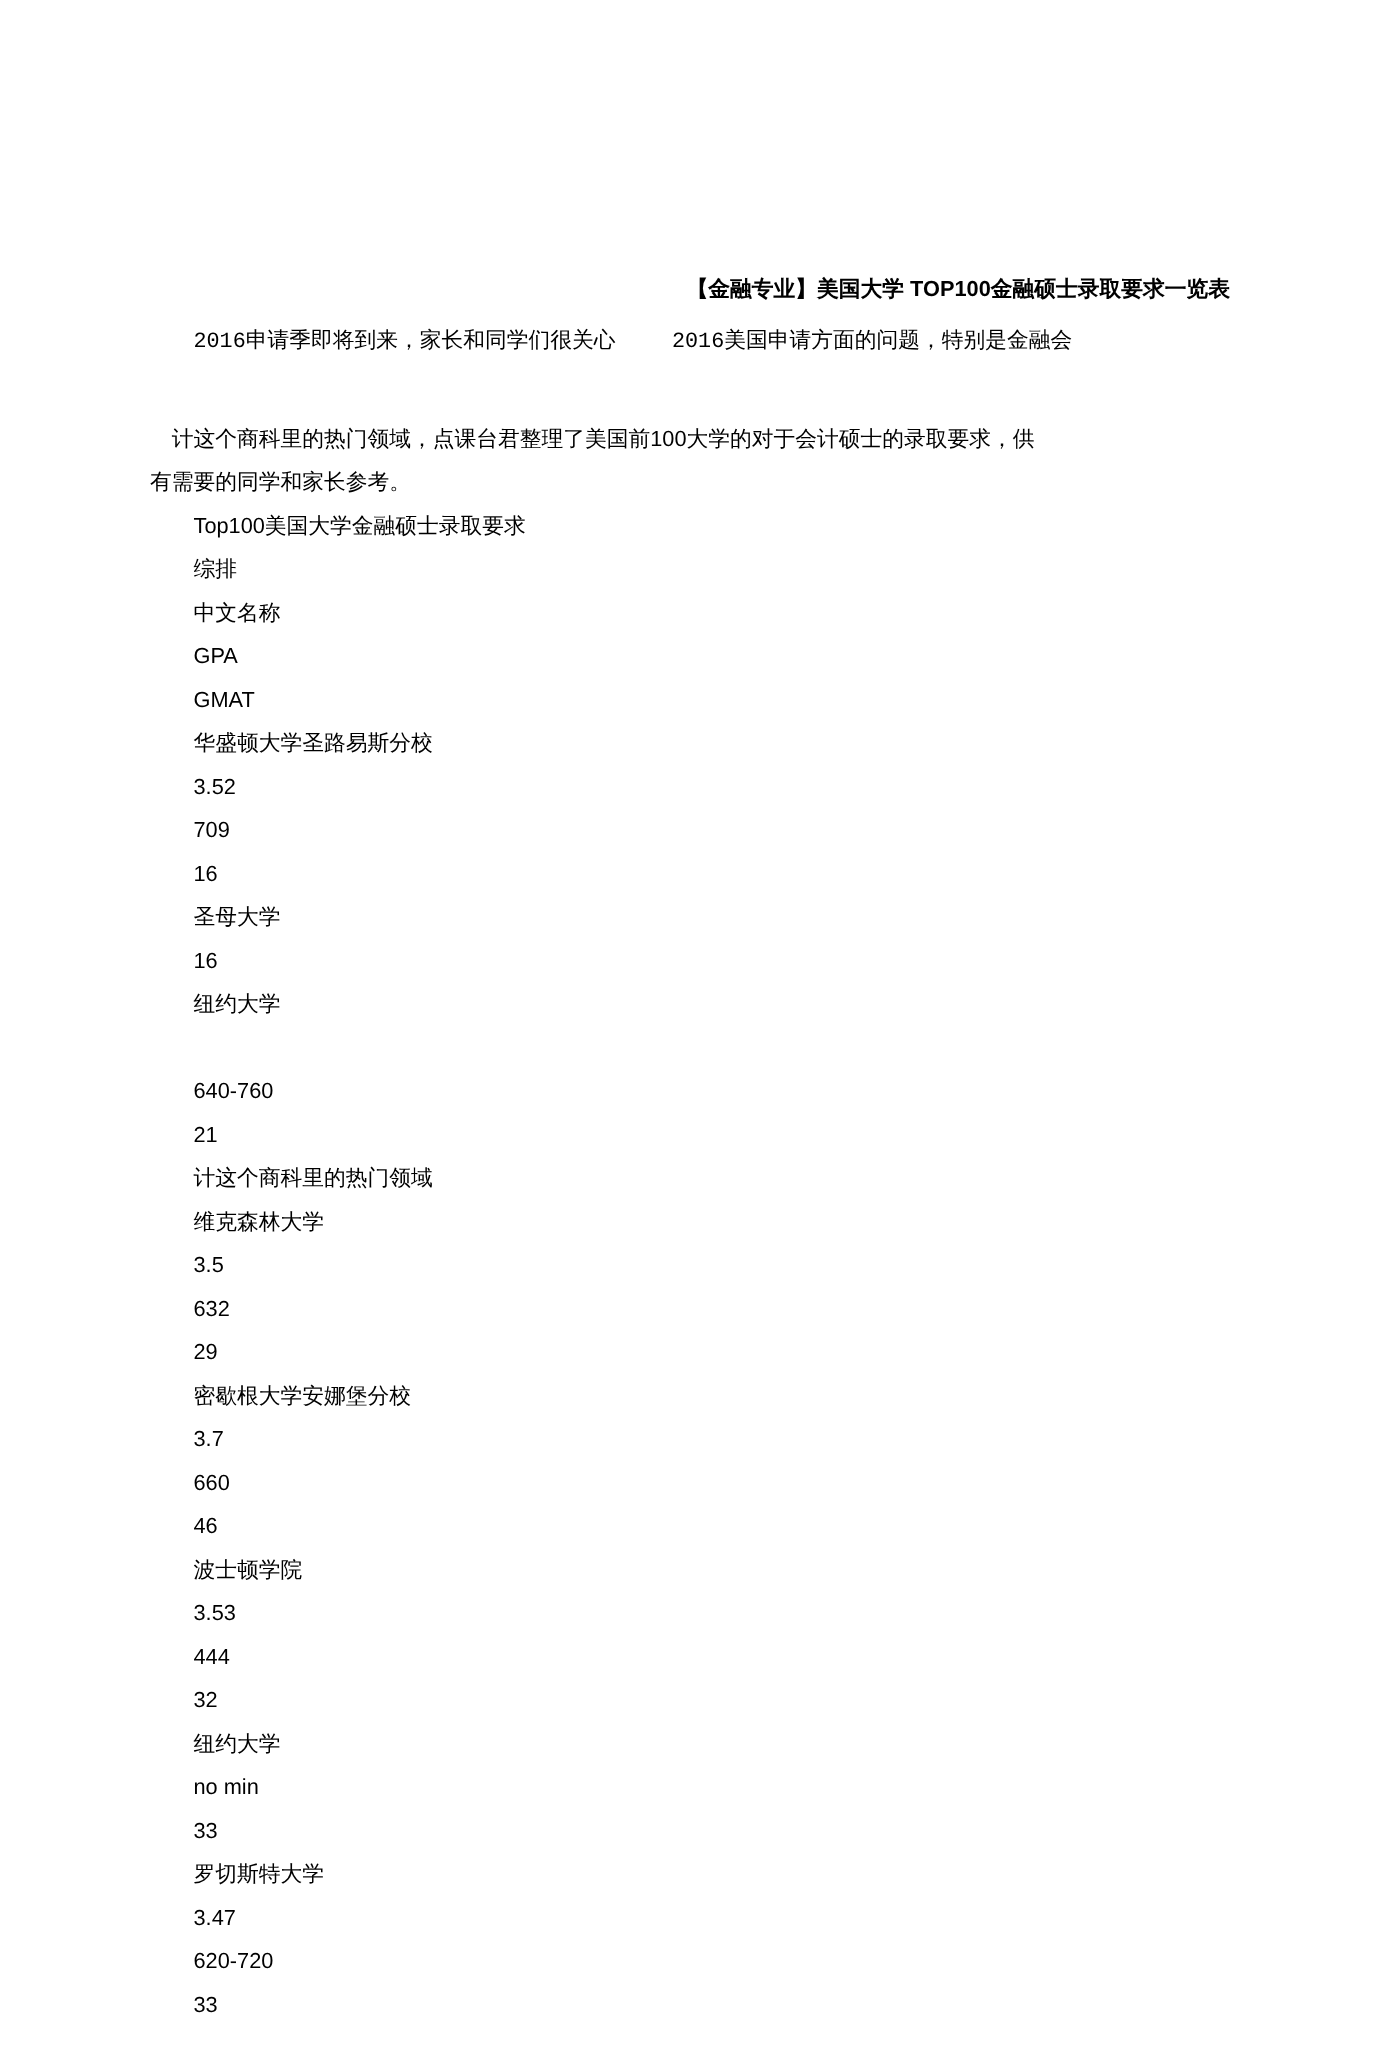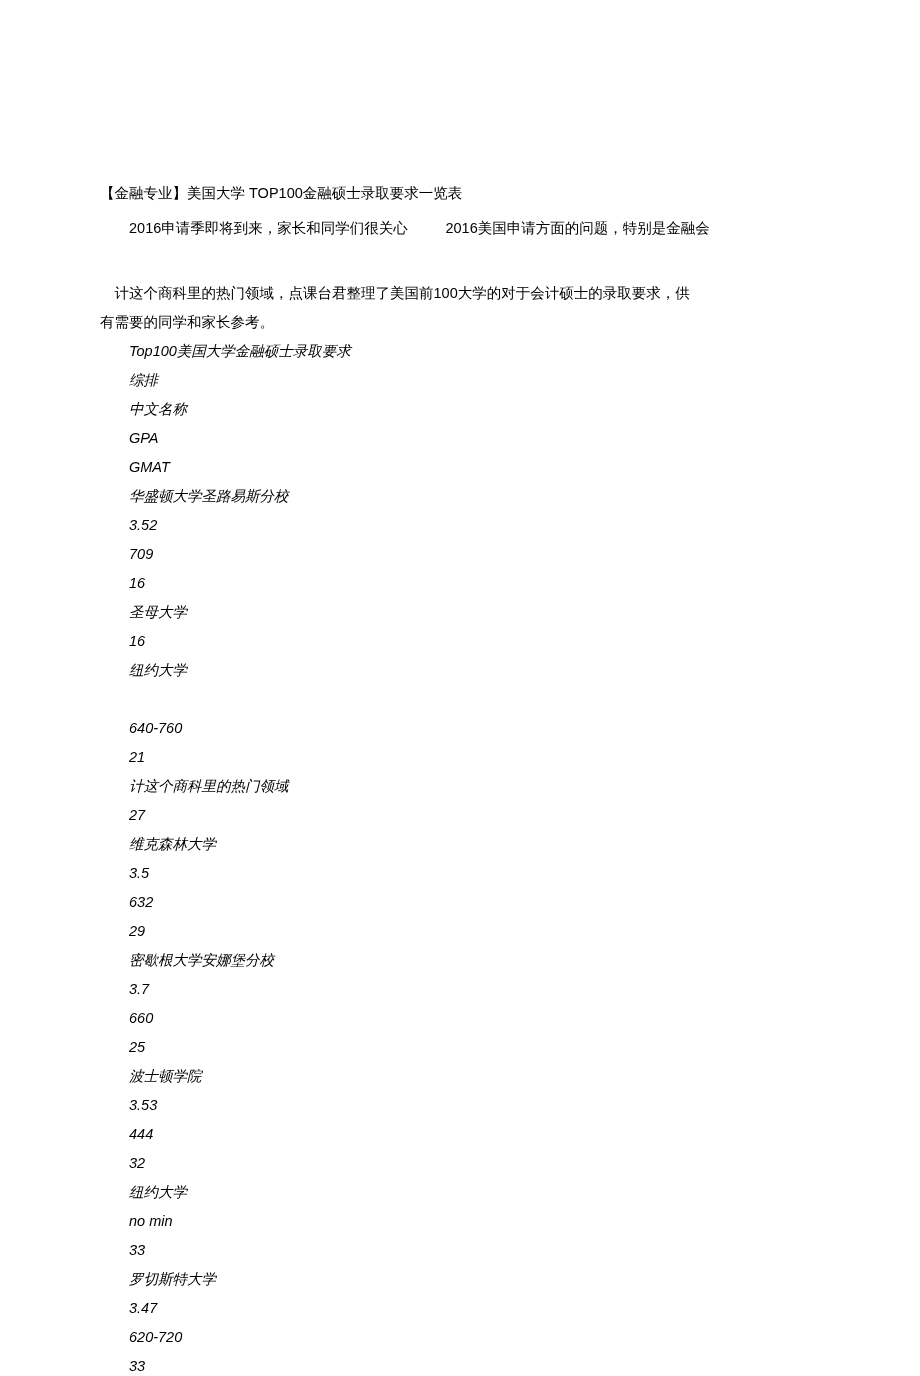--- a/index.html
+++ b/index.html
@@ -7,34 +7,34 @@
   .page {
     width: 920px;
     min-height: 1376px;
     padding: 179px 100px 80px 100px;
     background: #ffffff;
     color: #000000;
     font-size: 14.5px;
     line-height: 2.0;
   }
   .title {
-    text-align: left;
+    text-align: right;
     font-size: 14.5px;
-    font-weight: normal;
+    font-weight: bold;
     margin-bottom: 6px;
   }
   .intro {
     text-indent: 2em;
     text-align: justify;
     margin-bottom: 2px;
+    font-family: Liberation Mono, monospace;
   }
   .intro .gap1 { display: inline-block; width: 2.6em; }
   .line {
     text-indent: 2em;
-    font-style: italic;
   }
 </style>
 </head>
 <body>
 
 <div class="page">
 
   <div class="title">【金融专业】美国大学 TOP100金融硕士录取要求一览表</div>
 
   <div class="intro">
@@ -59,29 +59,28 @@
       <div class="line">3.52</div>
       <div class="line">709</div>
       <div class="line">16</div>
       <div class="line">圣母大学</div>
       <div class="line">16</div>
       <div class="line">纽约大学</div>
       <div class="line">&nbsp;</div>
       <div class="line">640-760</div>
       <div class="line">21</div>
       <div class="line">计这个商科里的热门领域</div>
-      <div class="line">27</div>
       <div class="line">维克森林大学</div>
       <div class="line">3.5</div>
       <div class="line">632</div>
       <div class="line">29</div>
       <div class="line">密歇根大学安娜堡分校</div>
       <div class="line">3.7</div>
       <div class="line">660</div>
-      <div class="line">25</div>
+      <div class="line">46</div>
       <div class="line">波士顿学院</div>
       <div class="line">3.53</div>
       <div class="line">444</div>
       <div class="line">32</div>
       <div class="line">纽约大学</div>
       <div class="line">no min</div>
       <div class="line">33</div>
       <div class="line">罗切斯特大学</div>
       <div class="line">3.47</div>
       <div class="line">620-720</div>

